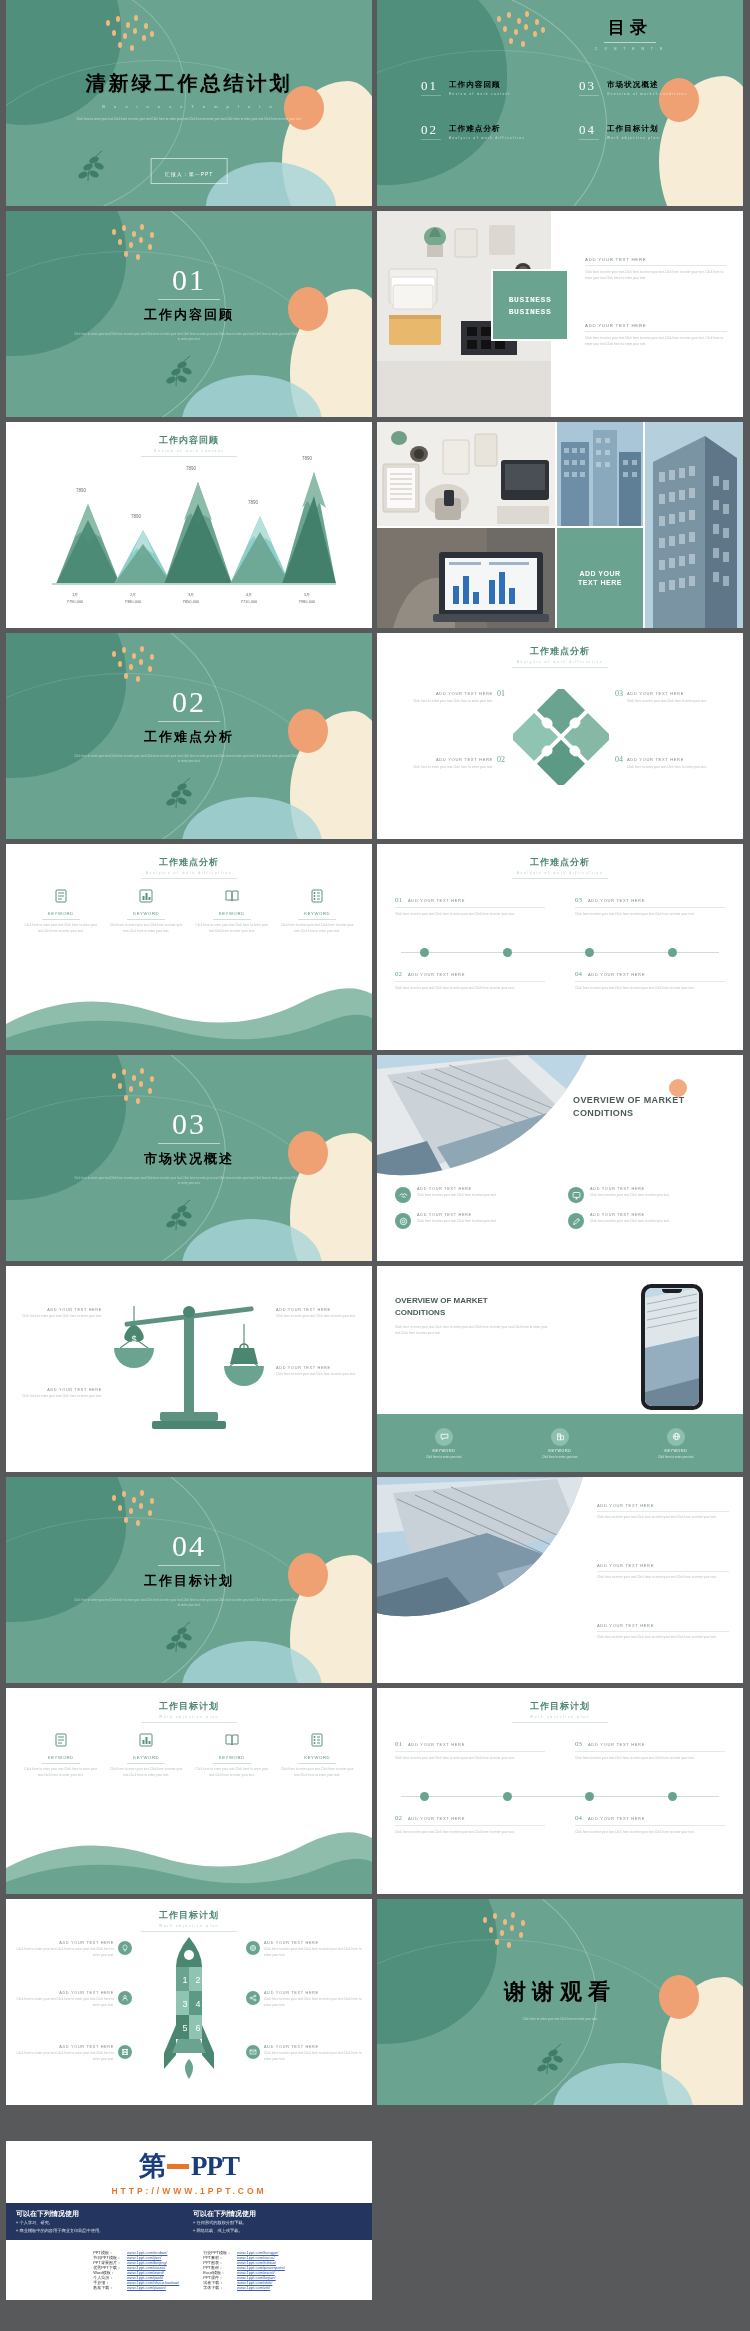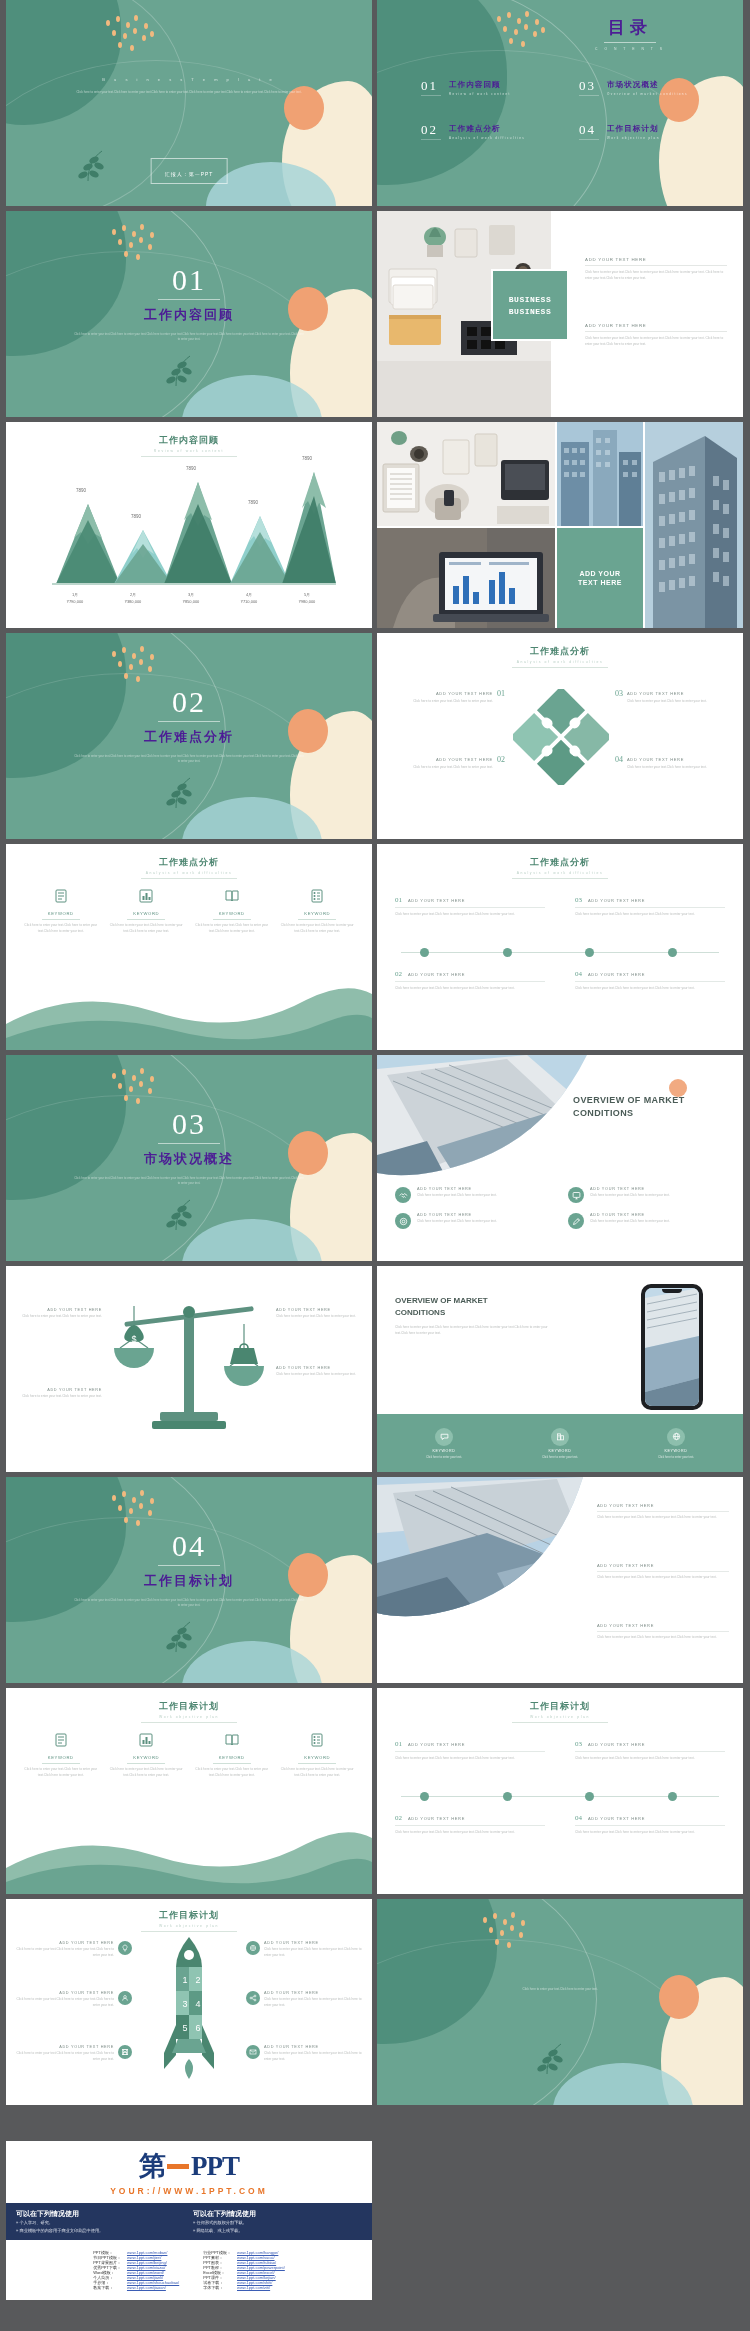--- a/index.html
+++ b/index.html
@@ -46,21 +46,21 @@
 
   
   .leaf-sprig { position:absolute; }
 
   
   .t-num {
     font-family:"Liberation Serif", serif; color:#fff; font-weight:300;
     letter-spacing:2px;
   }
   .t-cn {
-    font-family:"Liberation Serif", serif; color:#4c1d95; font-weight:700;
+    font-family:"Liberation Serif", serif; color:#000000; font-weight:700;
   }
   .t-sub { color:rgba(255,255,255,.72); }
   .rule { background:rgba(255,255,255,.55); height:1px; }
 
   
   .h-cn { font-family:"Liberation Serif", serif; color:#4d8671; font-weight:700; font-size:9px; letter-spacing:1px; }
   .h-en { color:#b9cfc5; font-size:3.4px; letter-spacing:1.6px; margin-top:2px; }
   .h-underline { width:96px; height:1px; background:#d8e4dd; margin:3px auto 0; }
 
   .body-txt { color:#b9bcbb; font-size:3.2px; line-height:1.75; }
@@ -123,20 +123,21 @@
       </div>
       <svg class="leaf-sprig" style="left:62px;bottom:24px;" width="40" height="34" viewBox="0 0 40 34">
         <path d="M20 33 C20 20 24 10 34 3" stroke="#3f7d68" stroke-width="1" fill="none"></path>
         <ellipse cx="15" cy="27" rx="5" ry="3" fill="#3f7d68" transform="rotate(-25 15 27)"></ellipse>
         <ellipse cx="20" cy="19" rx="5" ry="3" fill="#3f7d68" transform="rotate(-25 20 19)"></ellipse>
         <ellipse cx="26" cy="12" rx="5" ry="3" fill="#3f7d68" transform="rotate(-25 26 12)"></ellipse>
         <ellipse cx="26" cy="26" rx="5" ry="3" fill="#3f7d68" transform="rotate(25 26 26)"></ellipse>
         <ellipse cx="31" cy="18" rx="5" ry="3" fill="#3f7d68" transform="rotate(25 31 18)"></ellipse>
       </svg>
       <div style="position:absolute;left:0;right:0;top:70px;text-align:center;">
+        <div class="t-cn" style="font-size:20px;letter-spacing:3px;text-shadow:1px 1px 0 rgba(0,0,0,.08);">清新绿工作总结计划</div>
         <div class="t-sub" style="font-size:4px;letter-spacing:4px;margin-top:7px;">B u s i n e s s   T e m p l a t e</div>
         <div class="body-txt" style="color:rgba(255,255,255,.55);width:250px;margin:8px auto 0;text-align:center;font-size:3px;">Click here to enter your text.Click here to enter your text.Click here to enter your text.Click here to enter your text.Click here to enter your text.Click here to enter your text.</div>
       </div>
       <div style="position:absolute;left:50%;transform:translateX(-50%);bottom:22px;border:1px solid rgba(255,255,255,.6);padding:3px 13px;">
         <span class="t-sub" style="font-size:5px;color:#fff;letter-spacing:1px;">汇报人：第一PPT</span>
       </div>
     </div>
 
     <div class="slide bg-green">
       <div class="blob-dark" style="left:-100px;top:-30px;width:230px;height:215px;"></div>
@@ -1210,34 +1211,35 @@
       </div>
       <svg class="leaf-sprig" style="left:150px;bottom:30px;" width="40" height="34" viewBox="0 0 40 34">
         <path d="M20 33 C20 20 24 10 34 3" stroke="#3f7d68" stroke-width="1" fill="none"></path>
         <ellipse cx="15" cy="27" rx="5" ry="3" fill="#3f7d68" transform="rotate(-25 15 27)"></ellipse>
         <ellipse cx="20" cy="19" rx="5" ry="3" fill="#3f7d68" transform="rotate(-25 20 19)"></ellipse>
         <ellipse cx="26" cy="12" rx="5" ry="3" fill="#3f7d68" transform="rotate(-25 26 12)"></ellipse>
         <ellipse cx="26" cy="26" rx="5" ry="3" fill="#3f7d68" transform="rotate(25 26 26)"></ellipse>
         <ellipse cx="31" cy="18" rx="5" ry="3" fill="#3f7d68" transform="rotate(25 31 18)"></ellipse>
       </svg>
       <div style="position:absolute;left:0;right:0;top:78px;text-align:center;">
+        <div class="t-cn" style="font-size:22px;letter-spacing:6px;">谢谢观看</div>
         <div class="body-txt" style="color:rgba(255,255,255,.55);margin-top:10px;font-size:3px;">Click here to enter your text.Click here to enter your text.</div>
       </div>
     </div>
   </div>
 </div>
 
 <div class="footer">
   <div class="brandbar">
     <div class="brand-logo">
       <span>第</span>
       <span class="brand-dash"></span>
       <span>PPT</span>
     </div>
-    <div class="brand-url">YOUR://WWW.1PPT.COM</div>
+    <div class="brand-url">HTTP://WWW.1PPT.COM</div>
   </div>
   <div class="navy">
     <div style="flex:1;padding-right:8px;">
       <h4>可以在下列情况使用</h4>
       <ul>
         <li>» <span>个人学习、研究。</span></li>
         <li>» <span>商业模板中的内容用于商业文印刷品中使用。</span></li>
       </ul>
     </div>
     <div style="flex:1;">

